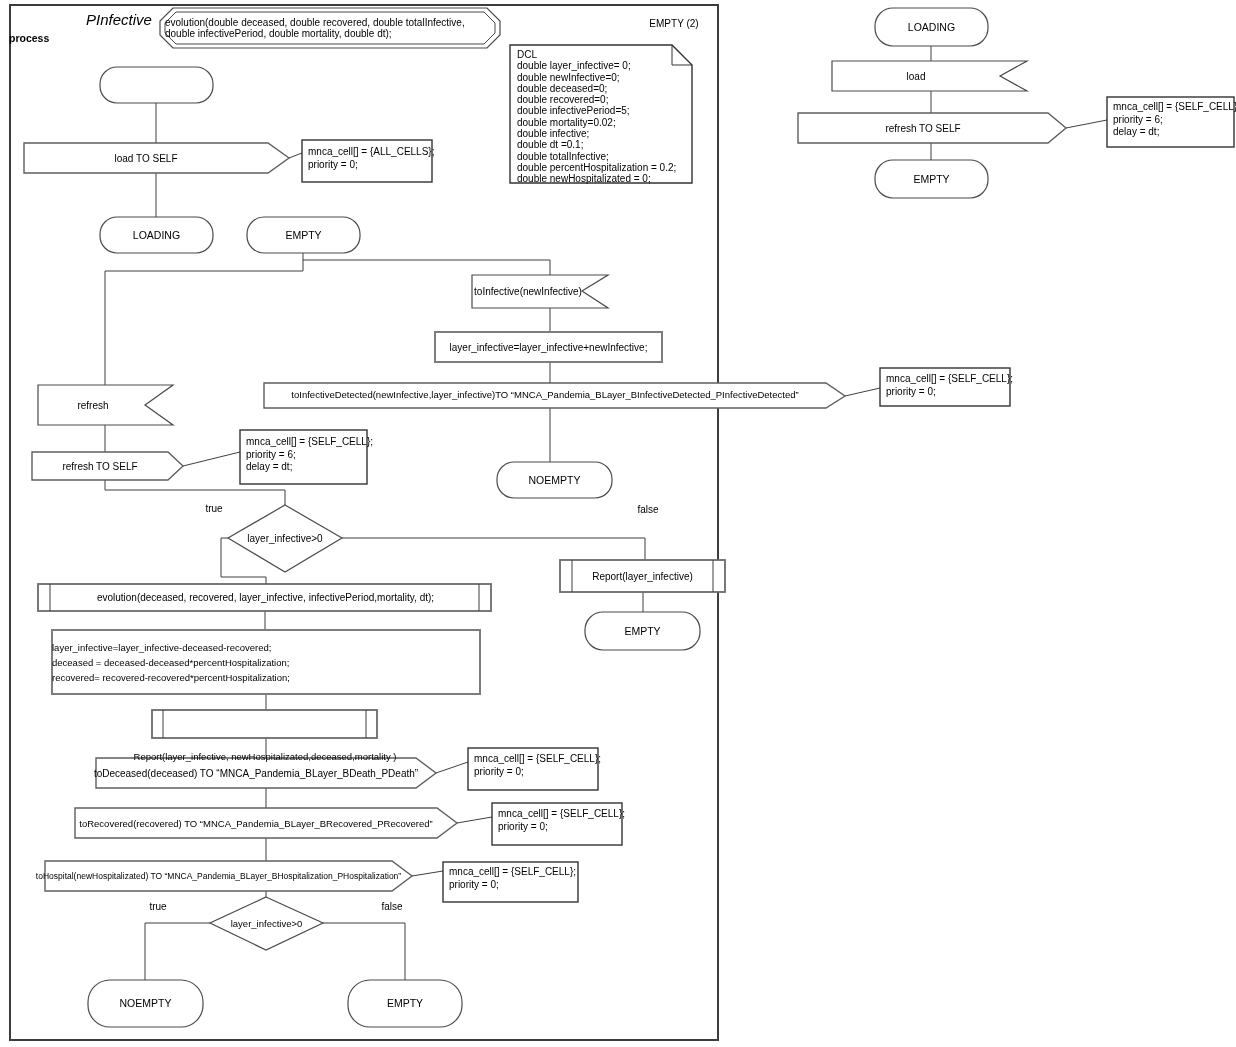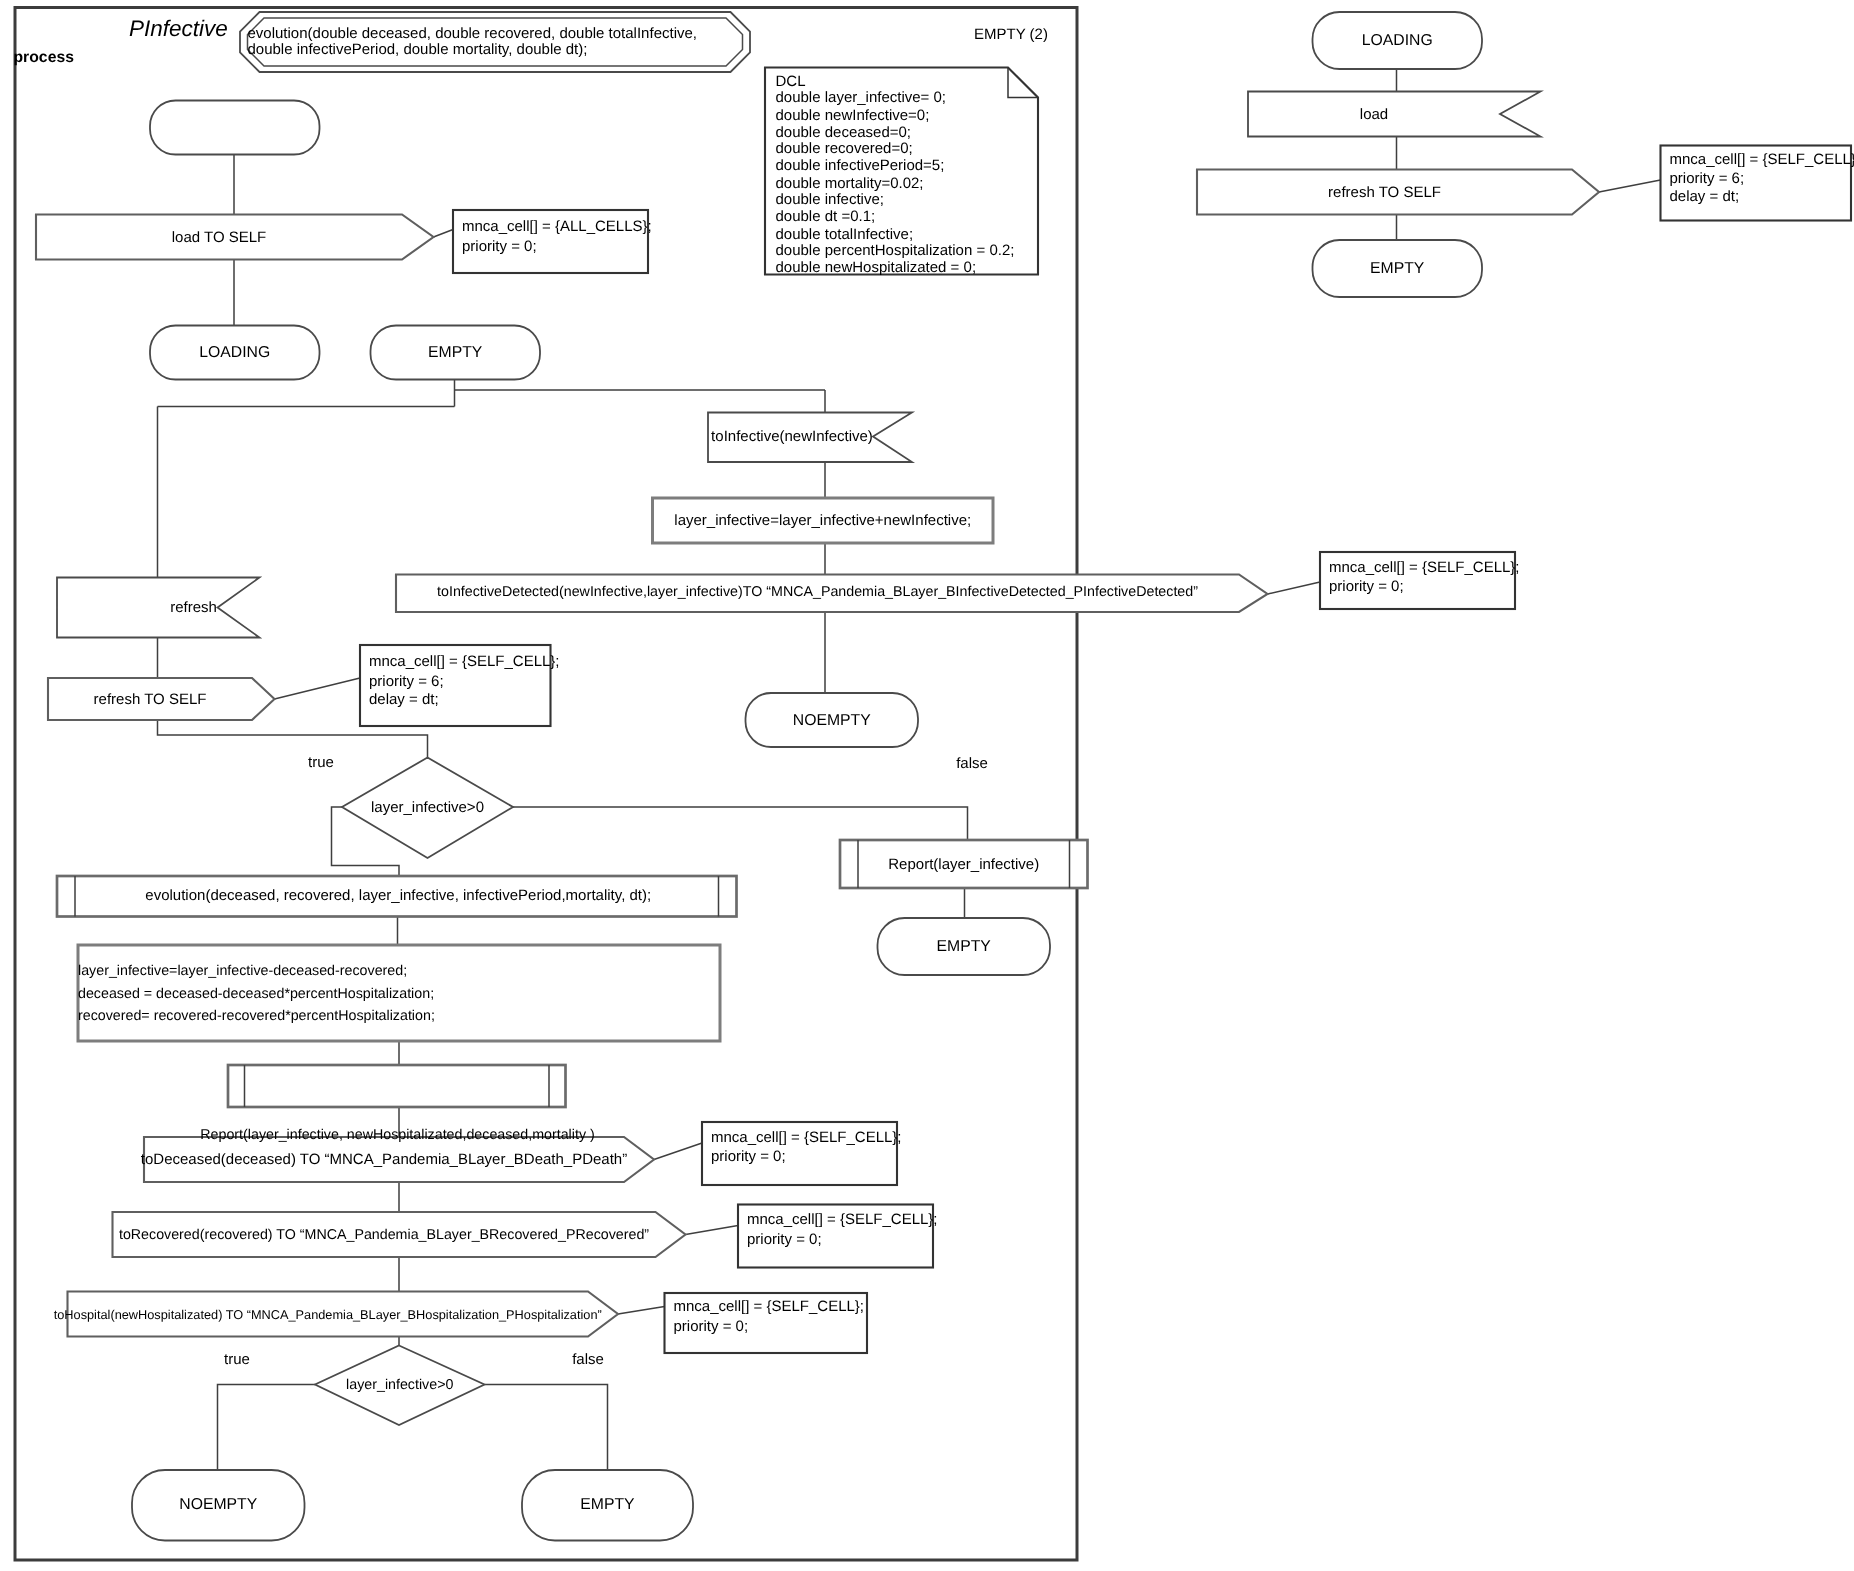--- a/index.html
+++ b/index.html
@@ -153,21 +153,21 @@
 </div>
 
 <div class="lbl" style="left:24px;top:143px;width:244px;height:30px;">load TO SELF</div>
 <div class="cblock" style="left:308px;top:146px;">
   <div>mnca_cell[] = {ALL_CELLS};</div>
   <div>priority = 0;</div>
 </div>
 <div class="lbl state" style="left:100px;top:217px;width:113px;height:36px;">LOADING</div>
 <div class="lbl state" style="left:247px;top:217px;width:113px;height:36px;">EMPTY</div>
 
-<div class="lbl" style="left:38px;top:385px;width:110px;height:40px;margin-left:36px;">refresh</div>
+<div class="lbl" style="left:38px;top:385px;width:110px;height:40px;">refresh</div>
 <div class="lbl" style="left:32px;top:452px;width:136px;height:28px;">refresh TO SELF</div>
 <div class="cblock" style="left:246px;top:436px;">
   <div>mnca_cell[] = {SELF_CELL};</div>
   <div>priority = 6;</div>
   <div>delay = dt;</div>
 </div>
 
 <div class="lbl" style="left:472px;top:275px;width:112px;height:33px;">toInfective(newInfective)</div>
 <div class="lbl" style="left:435px;top:332px;width:227px;height:30px;">layer_infective=layer_infective+newInfective;</div>
 <div class="lbl fs95" style="left:264px;top:383px;width:562px;height:22px;">toInfectiveDetected(newInfective,layer_infective)TO “MNCA_Pandemia_BLayer_BInfectiveDetected_PInfectiveDetected”</div>

